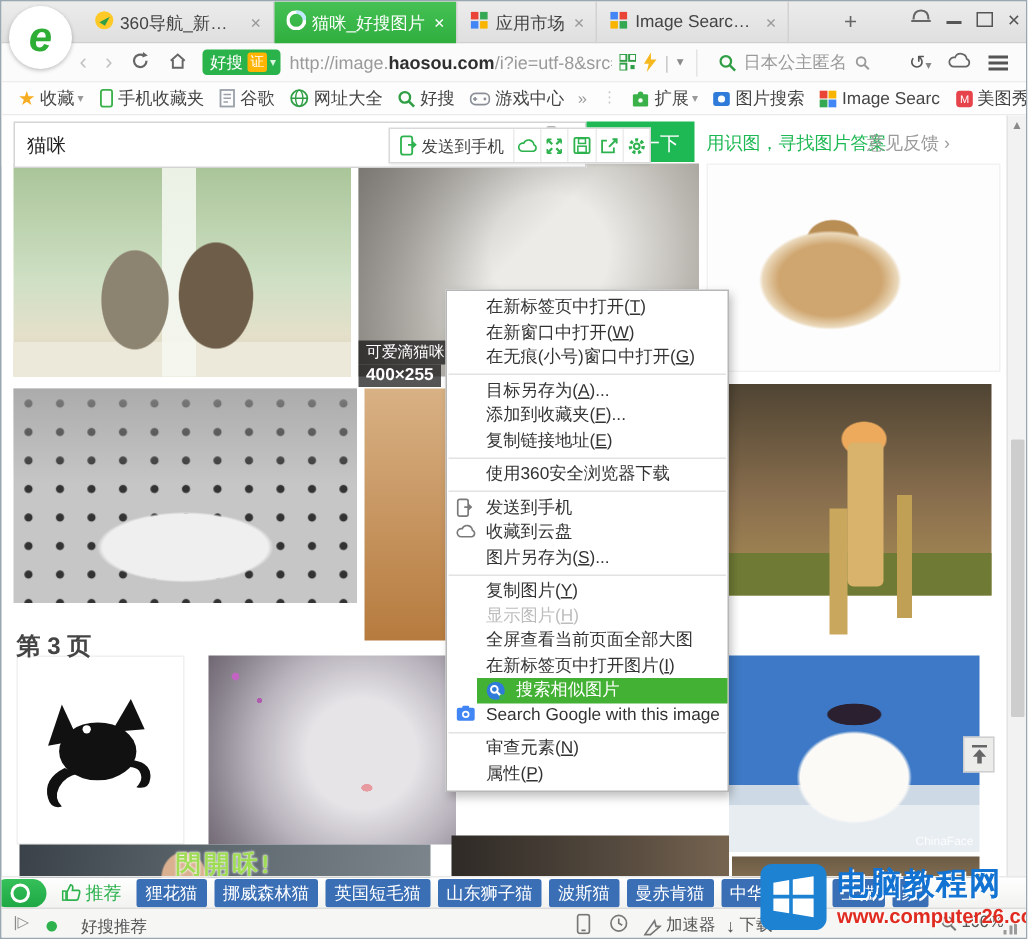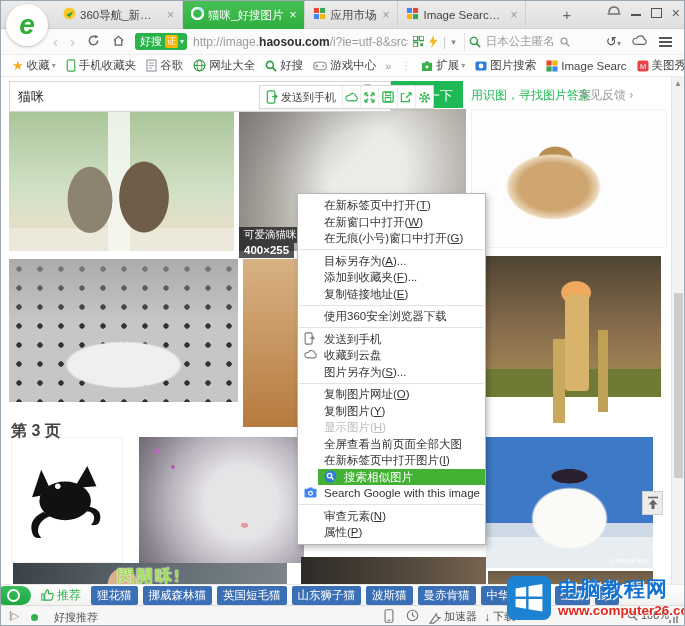--- a/index.html
+++ b/index.html
@@ -32,21 +32,21 @@
   .navbtn.dim{color:#c2c2c2;}
   #hs-badge{display:flex;align-items:center;background:#2bb34b;border-radius:3px;height:17px;
     padding:0 3px 0 5px;margin:0 6px 0 4px;}
   #hs-badge .b1{color:#fff;font-size:11px;}
   #hs-badge .b2{background:#ffb400;color:#fff;font-size:9px;border-radius:2px;padding:0 2px;margin-left:3px;}
   #hs-badge .car{color:#d8f5e0;font-size:8px;margin-left:2px;}
   #urltext{white-space:nowrap;overflow:hidden;max-width:215px;font-size:12px;color:#9a9a9a;}
   #urltext .dom{color:#2f2f2f;font-weight:bold;}
   .url-ico{margin-left:5px;display:inline-flex;align-items:center;}
   #searchfield{display:flex;align-items:center;border-left:1px solid #e4e4e4;margin-left:8px;
-    padding-left:4px;height:18px;flex:0 0 auto;}
+    padding-left:14px;height:18px;flex:0 0 auto;}
   #searchfield .qtext{color:#9a9a9a;font-size:11.5px;margin:0 5px;white-space:nowrap;}
   #nav-right{display:flex;align-items:center;margin-left:auto;margin-right:14px;gap:11px;color:#555;}
   #undo-wrap{font-size:13px;color:#555;}
   #undo-wrap .car{font-size:8px;color:#888;}
   #hamburger i{display:block;width:13px;height:2px;background:#555;margin:2px 0;}
   
   #bookmarks{position:absolute;left:0;top:54px;width:685px;height:22px;background:#fdfdfd;
     border-bottom:1px solid #ebebeb;display:flex;align-items:center;box-sizing:border-box;font-size:11.5px;color:#454545;}
   .bm{display:flex;align-items:center;padding:0 5px;white-space:nowrap;}
   .bm .bi{margin-right:3px;display:inline-flex;}
@@ -485,21 +485,20 @@
             <path d="M6 7 H11 M9 4.8 L11.4 7 L9 9.2" fill="none" stroke="#7a7a7a" stroke-width="1.2"></path>
           </svg>
         </span><span>发送到手机</span></div>
       <div class="menu-item"><span class="mi">
           <svg width="14" height="10" viewBox="0 0 18 13">
             <path d="M4.5 11.5 a3.5 3.5 0 1 1 .8-6.9 a4.6 4.6 0 0 1 8.8 1.2 a3 3 0 0 1-.4 5.7 z" fill="none" stroke="#7a7a7a" stroke-width="1.4"></path>
           </svg>
         </span><span>收藏到云盘</span></div>
       <div class="menu-item"><span>图片另存为(<u>S</u>)...</span></div>
       <div class="menu-sep"></div>
-      <div class="menu-item"><span>复制图片网址(<u>O</u>)</span></div>
       <div class="menu-item"><span>复制图片(<u>Y</u>)</span></div>
       <div class="menu-item disabled"><span>显示图片(<u>H</u>)</span></div>
       <div class="menu-item"><span>全屏查看当前页面全部大图</span></div>
       <div class="menu-item"><span>在新标签页中打开图片(<u>I</u>)</span></div>
       <div class="menu-item highlight"><span class="mi">
           <svg width="13" height="13" viewBox="0 0 14 14">
             <circle cx="7" cy="7" r="6.5" fill="#2f7bd9"></circle>
             <circle cx="6" cy="6" r="2.4" fill="none" stroke="#fff" stroke-width="1.4"></circle>
             <line x1="7.8" y1="7.8" x2="10.4" y2="10.4" stroke="#fff" stroke-width="1.6"></line>
             <circle cx="11.5" cy="11.5" r="2" fill="#3bb14a"></circle>

